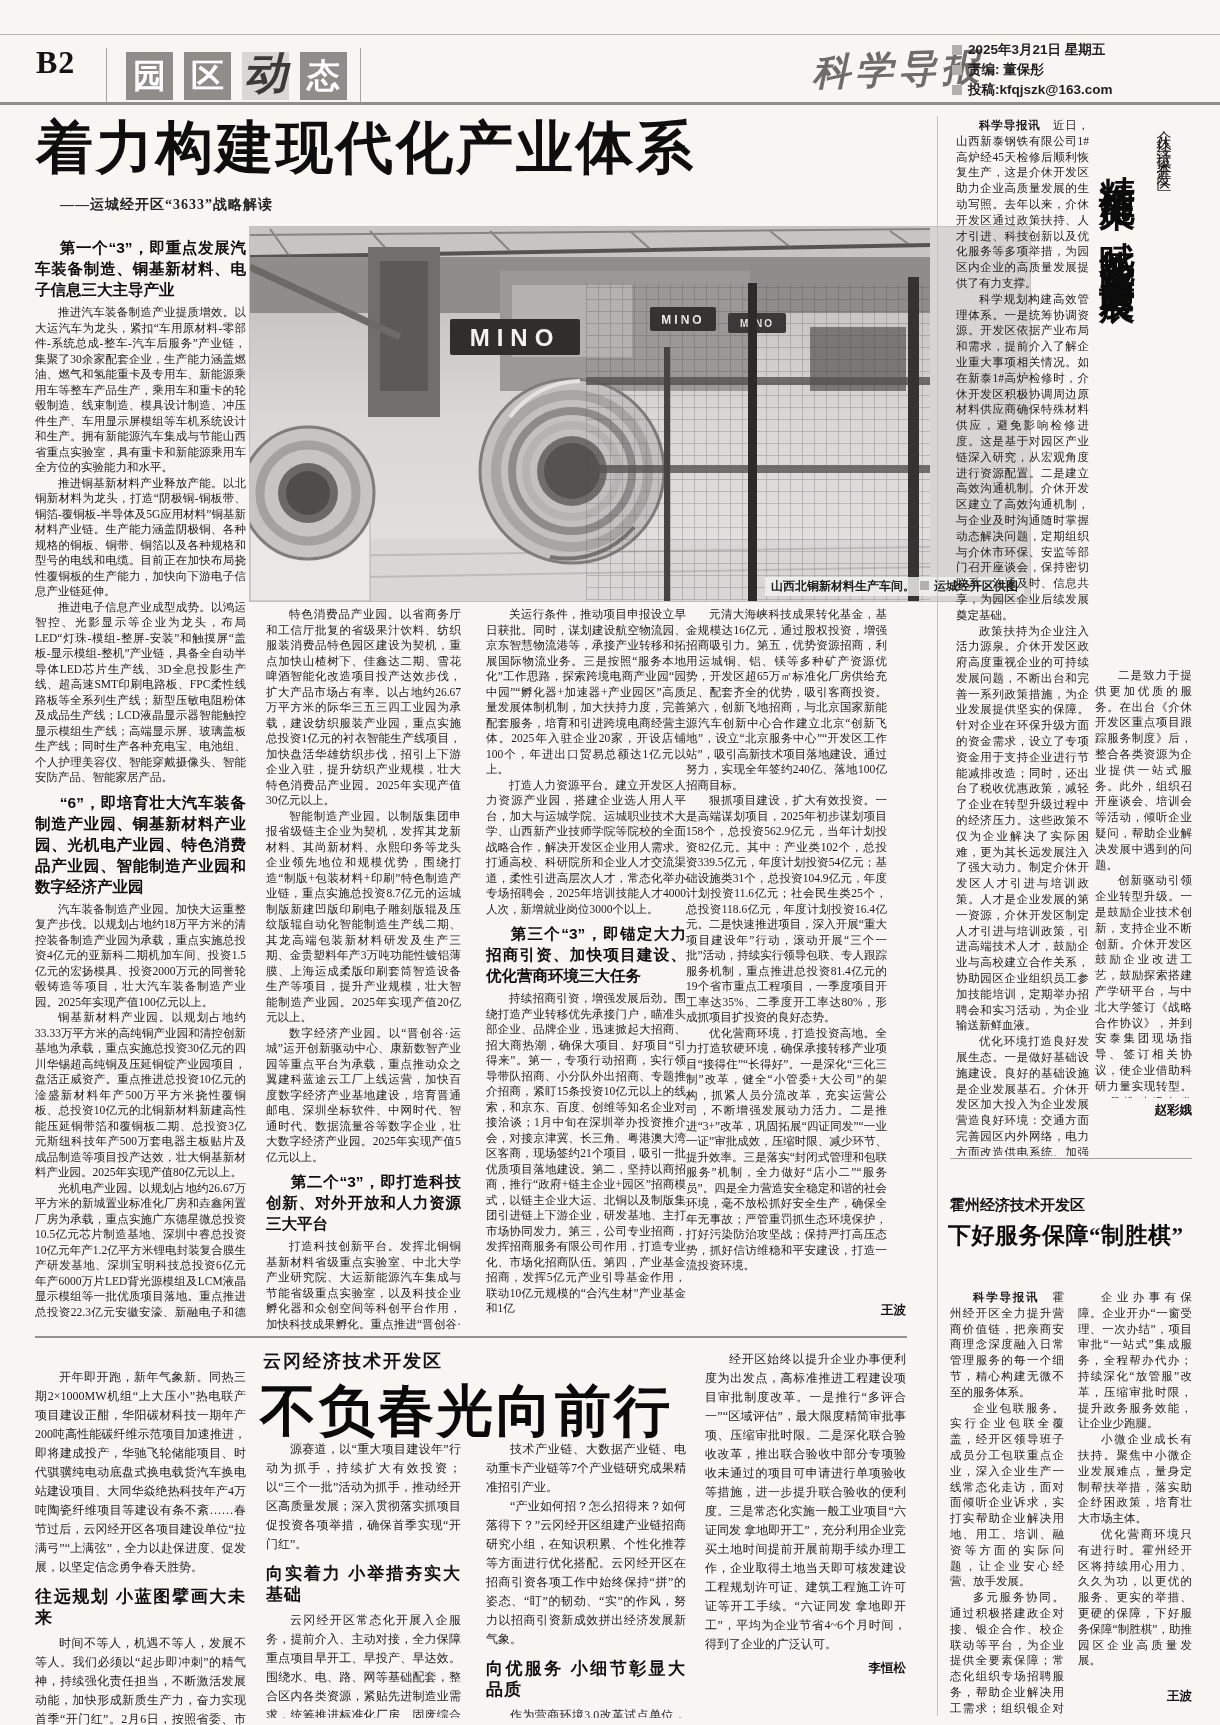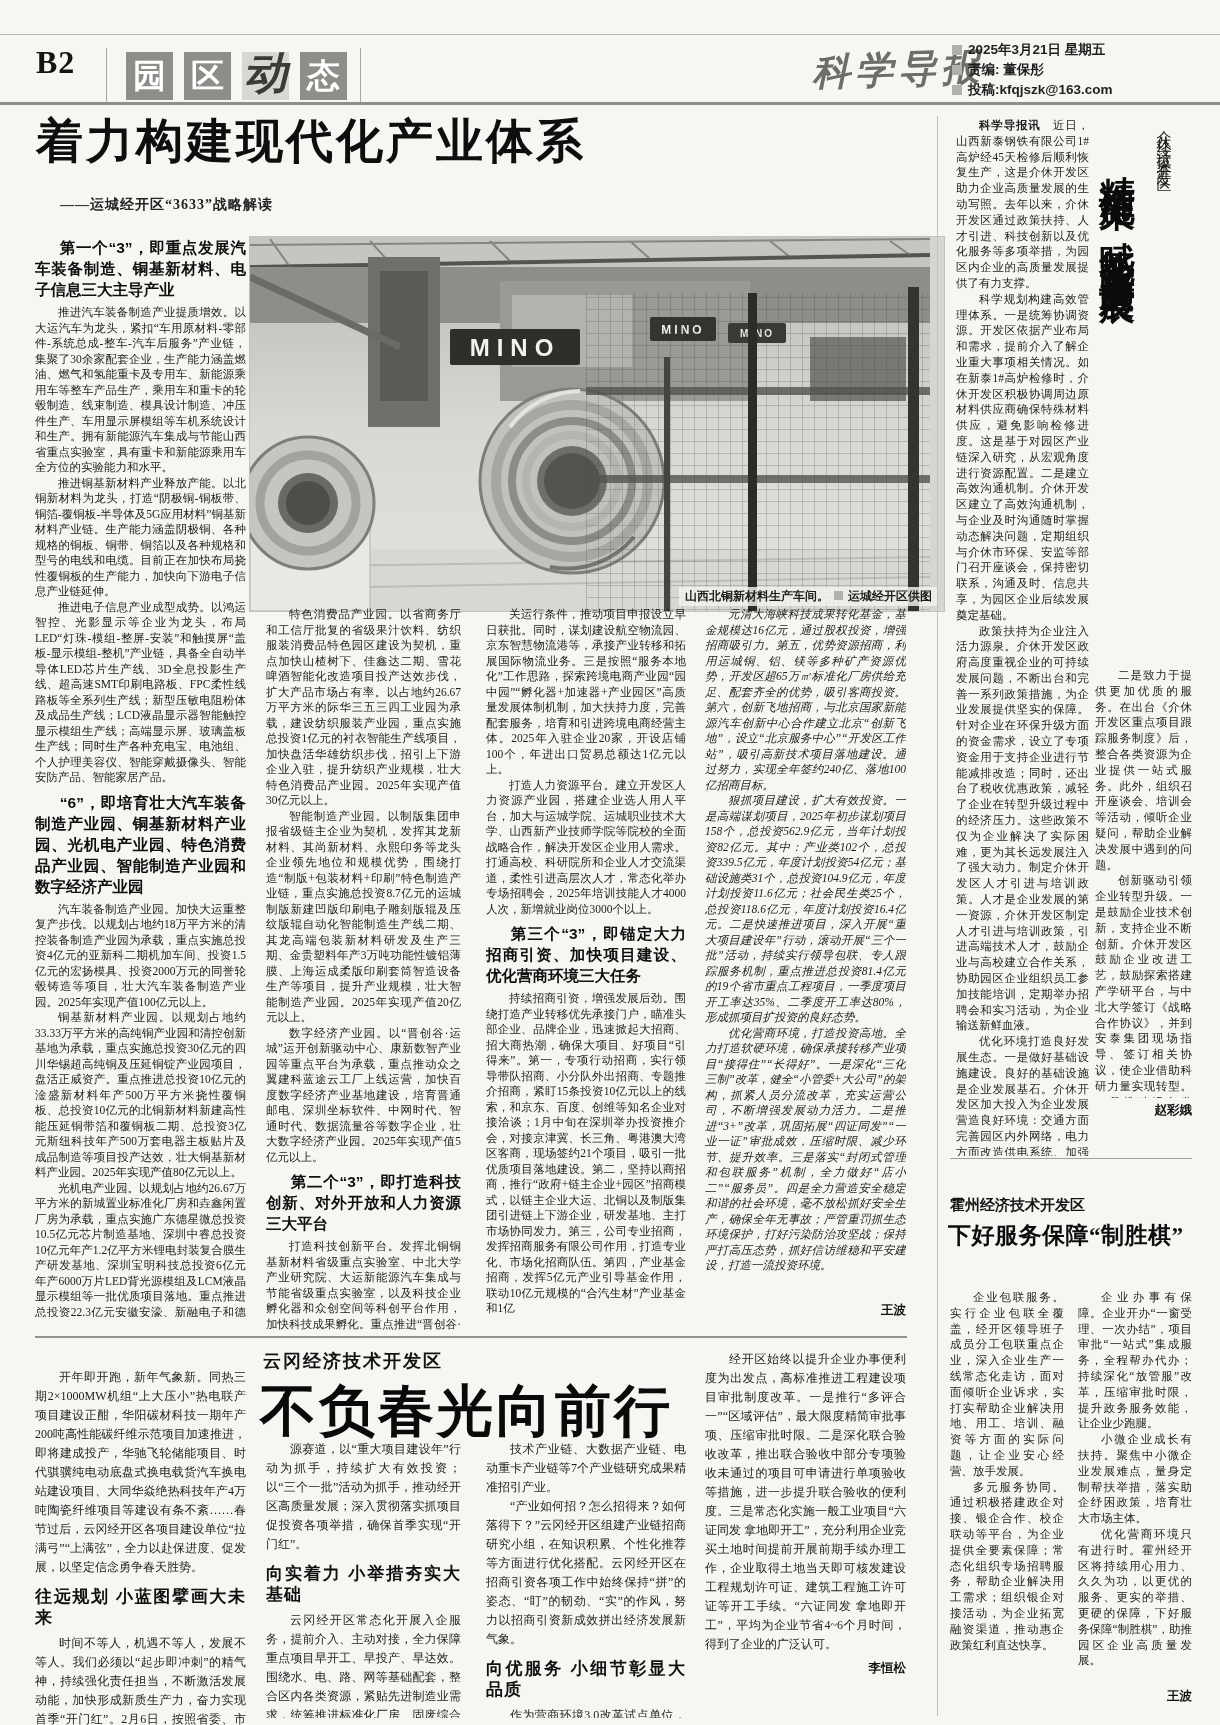--- a/index.html
+++ b/index.html
@@ -14,32 +14,32 @@
   .secbox{width:47px;height:48px;background:#8e8d8a;color:#ffffff;display:inline-block;text-align:center;
           font-family:"Liberation Serif",serif;font-weight:bold;font-size:33px;line-height:48px;margin-right:11px;vertical-align:top;}
   .secbox.light{background:#d8d7d3;color:#3b3a37;font-style:italic;font-size:44px;line-height:44px;}
   .masthead{left:812px;top:44px;width:190px;font-family:"Liberation Serif",serif;font-style:italic;font-weight:bold;
             font-size:38px;color:#6e6d6a;letter-spacing:5px;transform:rotate(-2deg);}
   .meta{left:952px;top:42px;width:240px;font-family:"Liberation Sans","DejaVu Sans",sans-serif;font-size:13.5px;font-weight:bold;color:#1e1e1e;}
   .meta-row{margin-bottom:4px;display:flex;align-items:center;line-height:16px;}
   .sq{display:inline-block;width:10px;height:10px;background:#b2b0ac;margin-right:6px;flex:0 0 auto;}
   
   .main-headline{left:36px;top:110px;width:760px;font-family:"Liberation Sans","DejaVu Sans",sans-serif;
-                 font-weight:900;font-size:47px;letter-spacing:3px;color:#0e0e0e;}
+                 font-weight:900;font-size:57px;letter-spacing:3px;color:#0e0e0e;}
   .main-subtitle{left:60px;top:196px;width:420px;font-size:14px;font-weight:bold;color:#232323;letter-spacing:1px;}
   
   .col{position:absolute;overflow:hidden;text-align:justify;font-size:11.5px;line-height:15.5px;color:#1c1c1c;}
   .col p.para{margin:0;text-indent:2em;}
   .subhead{font-family:"Liberation Sans","DejaVu Sans",sans-serif;font-weight:700;font-size:15.5px;line-height:21px;
            margin:6px 0 5px 0;text-indent:1.6em;color:#0f0f0f;}
   .yg{font-size:12px;line-height:19px;}
   .yg .subhead{text-indent:0;font-size:17px;letter-spacing:1px;margin:9px 0 6px 0;}
   .byline{position:absolute;text-align:right;font-weight:bold;font-size:12.5px;color:#111;}
   
-  .photo{left:250px;top:227px;width:694px;height:374px;background:#d6d5d2;outline:1px solid #c2c1be;margin-top:10px;}
+  .photo{left:250px;top:227px;width:780px;height:374px;background:#d6d5d2;outline:1px solid #c2c1be;}
   .caption{position:absolute;right:6px;bottom:5px;background:rgba(242,241,238,.82);padding:1px 6px;
            font-family:"Liberation Sans","DejaVu Sans",sans-serif;font-size:12px;font-weight:bold;color:#1d1d1b;white-space:nowrap;}
   .caption .sq{width:9px;height:9px;margin:0 5px;}
   
   .vert{writing-mode:vertical-rl;text-orientation:upright;}
   .jx-kicker{left:1154px;top:118px;height:215px;font-size:15px;letter-spacing:6px;color:#1a1a1a;}
   .jx-title{left:1092px;top:148px;height:520px;font-family:"Liberation Serif",serif;font-weight:900;
             font-size:36px;letter-spacing:6px;color:#0c0c0c;}
   .divider{background:#a3a19d;}
   
@@ -158,21 +158,21 @@
       <p class="para">数字经济产业园。以“晋创谷·运城”运开创新驱动中心、康新数智产业园等重点平台为承载，重点推动众之翼建科蓝途云工厂上线运营，加快百度数字经济产业基地建设，培育晋通邮电、深圳坐标软件、中网时代、智通时代、数据流量谷等数字企业，壮大数字经济产业园。2025年实现产值5亿元以上。</p>
       <div class="subhead">第二个“3”，即打造科技创新、对外开放和人力资源三大平台</div>
       <p class="para">打造科技创新平台。发挥北铜铜基新材料省级重点实验室、中北大学产业研究院、大运新能源汽车集成与节能省级重点实验室，以及科技企业孵化器和众创空间等科创平台作用，加快科技成果孵化。重点推进“晋创谷·运城”运开创新驱动中心建设，推行“1+6+5+N”全链条科创服务体系。2025年引入科技型企业20家，储备高新技术企业30家，孵化优质创业项目和科技成果40项。</p>
     </div>
   <div class="col" style="left:486px;top:607px;width:200px;height:724px;">
       <p class="para">关运行条件，推动项目申报设立早日获批。同时，谋划建设航空物流园、京东智慧物流港等，承接产业转移和拓展国际物流业务。三是按照“服务本地化”工作思路，探索跨境电商产业园“园中园”“孵化器+加速器+产业园区”高质量发展体制机制，加大扶持力度，完善配套服务，培育和引进跨境电商经营主体。2025年入驻企业20家，开设店铺100个，年进出口贸易总额达1亿元以上。</p>
       <p class="para">打造人力资源平台。建立开发区人力资源产业园，搭建企业选人用人平台，加大与运城学院、运城职业技术大学、山西新产业技师学院等院校的全面战略合作，解决开发区企业用人需求。打通高校、科研院所和企业人才交流渠道，柔性引进高层次人才，常态化举办专场招聘会，2025年培训技能人才4000人次，新增就业岗位3000个以上。</p>
       <div class="subhead">第三个“3”，即锚定大力招商引资、加快项目建设、优化营商环境三大任务</div>
       <p class="para">持续招商引资，增强发展后劲。围绕打造产业转移优先承接门户，瞄准头部企业、品牌企业，迅速掀起大招商、招大商热潮，确保大项目、好项目“引得来”。第一，专项行动招商，实行领导带队招商、小分队外出招商、专题推介招商，紧盯15条投资10亿元以上的线索，和京东、百度、创维等知名企业对接洽谈；1月中旬在深圳举办投资推介会，对接京津冀、长三角、粤港澳大湾区客商，现场签约21个项目，吸引一批优质项目落地建设。第二，坚持以商招商，推行“政府+链主企业+园区”招商模式，以链主企业大运、北铜以及制版集团引进链上下游企业，研发基地、主打市场协同发力。第三，公司专业招商，发挥招商服务有限公司作用，打造专业化、市场化招商队伍。第四，产业基金招商，发挥5亿元产业引导基金作用，联动10亿元规模的“合汽生材”产业基金和1亿</p>
     </div>
-  <div class="col" style="left:705px;top:607px;width:201px;height:694px;font-style:italic;">
+  <div class="col" style="left:686px;top:607px;width:201px;height:694px;">
       <p class="para">元清大海峡科技成果转化基金，基金规模达16亿元，通过股权投资，增强招商吸引力。第五，优势资源招商，利用运城铜、铝、镁等多种矿产资源优势，开发区超65万㎡标准化厂房供给充足、配套齐全的优势，吸引客商投资。第六，创新飞地招商，与北京国家新能源汽车创新中心合作建立北京“创新飞地”，设立“北京服务中心”“开发区工作站”，吸引高新技术项目落地建设。通过努力，实现全年签约240亿、落地100亿招商目标。</p>
       <p class="para">狠抓项目建设，扩大有效投资。一是高端谋划项目，2025年初步谋划项目158个，总投资562.9亿元，当年计划投资82亿元。其中：产业类102个，总投资339.5亿元，年度计划投资54亿元；基础设施类31个，总投资104.9亿元，年度计划投资11.6亿元；社会民生类25个，总投资118.6亿元，年度计划投资16.4亿元。二是快速推进项目，深入开展“重大项目建设年”行动，滚动开展“三个一批”活动，持续实行领导包联、专人跟踪服务机制，重点推进总投资81.4亿元的19个省市重点工程项目，一季度项目开工率达35%、二季度开工率达80%，形成抓项目扩投资的良好态势。</p>
       <p class="para">优化营商环境，打造投资高地。全力打造软硬环境，确保承接转移产业项目“接得住”“长得好”。一是深化“三化三制”改革，健全“小管委+大公司”的架构，抓紧人员分流改革，充实运营公司，不断增强发展动力活力。二是推进“3+”改革，巩固拓展“四证同发”“一业一证”审批成效，压缩时限、减少环节、提升效率。三是落实“封闭式管理和包联服务”机制，全力做好“店小二”“服务员”。四是全力营造安全稳定和谐的社会环境，毫不放松抓好安全生产，确保全年无事故；严管重罚抓生态环境保护，打好污染防治攻坚战；保持严打高压态势，抓好信访维稳和平安建设，打造一流投资环境。</p>
     </div>
   <div class="byline" style="left:705px;top:1302px;width:201px;">王波</div>
 
   <div class="abs divider" style="left:937px;top:116px;width:1px;height:1600px;background:#c3c1bd;"></div>
 
   <div class="abs vert jx-kicker">介休经济技术开发区</div>
   <div class="abs vert jx-title">精准施策　赋能企业高质量发展</div>
@@ -185,20 +185,21 @@
   <div class="col" style="left:1095px;top:668px;width:97px;height:430px;font-size:11.5px;line-height:15.8px;">
       <p class="para">二是致力于提供更加优质的服务。在出台《介休开发区重点项目跟踪服务制度》后，整合各类资源为企业提供一站式服务。此外，组织召开座谈会、培训会等活动，倾听企业疑问，帮助企业解决发展中遇到的问题。</p>
       <p class="para">创新驱动引领企业转型升级。一是鼓励企业技术创新，支持企业不断创新。介休开发区鼓励企业改进工艺，鼓励探索搭建产学研平台，与中北大学签订《战略合作协议》，并到安泰集团现场指导、签订相关协议，使企业借助科研力量实现转型。二是推动绿色发展，要求园区严格执行环保标准，提供技术支持，建立环境监测体系，倡导循环经济理念，并致力于将废弃物转化为可再利用资源，实现经济效益与环境效益双赢。目前，介休开发区与清华大学北京总部已签订了战略合作协议，具体工作正在积极推进中。</p>
     </div>
   <div class="byline" style="left:1095px;top:1102px;width:97px;">赵彩娥</div>
   <div class="abs divider" style="left:950px;top:1158px;width:242px;height:1px;"></div>
 
   <div class="abs hz-kicker">霍州经济技术开发区</div>
   <div class="abs hz-headline">下好服务保障“制胜棋”</div>
   <div class="col" style="left:950px;top:1290px;width:114px;height:428px;font-size:11.5px;line-height:15.8px;">
+      <p class="para"><b>科学导报讯　</b>霍州经开区全力提升营商价值链，把亲商安商理念深度融入日常管理服务的每一个细节，精心构建无微不至的服务体系。</p>
       <p class="para">企业包联服务。实行企业包联全覆盖，经开区领导班子成员分工包联重点企业，深入企业生产一线常态化走访，面对面倾听企业诉求，实打实帮助企业解决用地、用工、培训、融资等方面的实际问题，让企业安心经营、放手发展。</p>
       <p class="para">多元服务协同。通过积极搭建政企对接、银企合作、校企联动等平台，为企业提供全要素保障；常态化组织专场招聘服务，帮助企业解决用工需求；组织银企对接活动，为企业拓宽融资渠道，推动惠企政策红利直达快享。</p>
     </div>
   <div class="col" style="left:1078px;top:1290px;width:114px;height:392px;font-size:11.5px;line-height:15.8px;">
       <p class="para">企业办事有保障。企业开办“一窗受理、一次办结”，项目审批“一站式”集成服务，全程帮办代办；持续深化“放管服”改革，压缩审批时限，提升政务服务效能，让企业少跑腿。</p>
       <p class="para">小微企业成长有扶持。聚焦中小微企业发展难点，量身定制帮扶举措，落实助企纾困政策，培育壮大市场主体。</p>
       <p class="para">优化营商环境只有进行时。霍州经开区将持续用心用力、久久为功，以更优的服务、更实的举措、更硬的保障，下好服务保障“制胜棋”，助推园区企业高质量发展。</p>
     </div>
   <div class="byline" style="left:1078px;top:1688px;width:114px;">王波</div>
 

